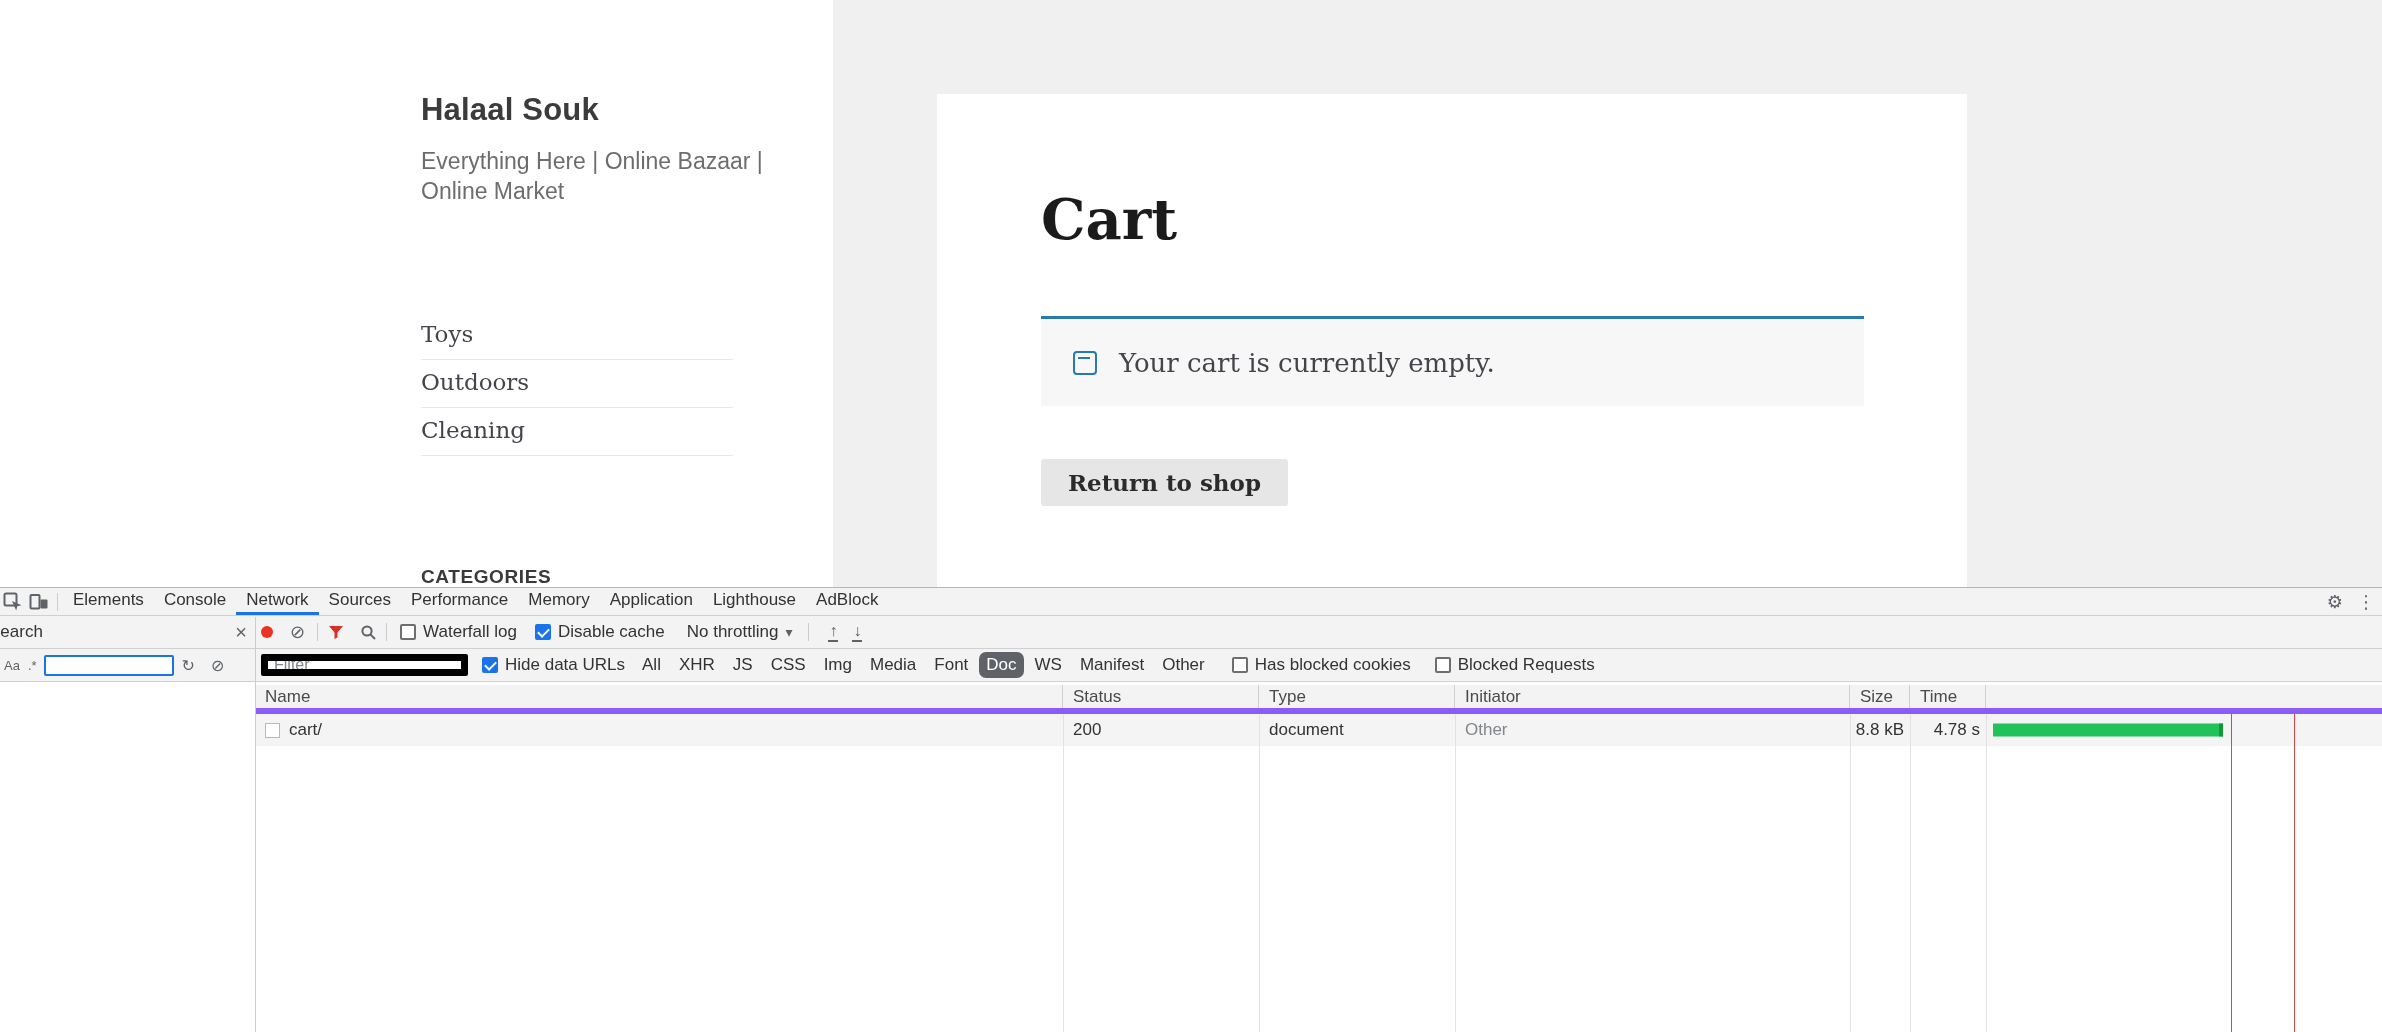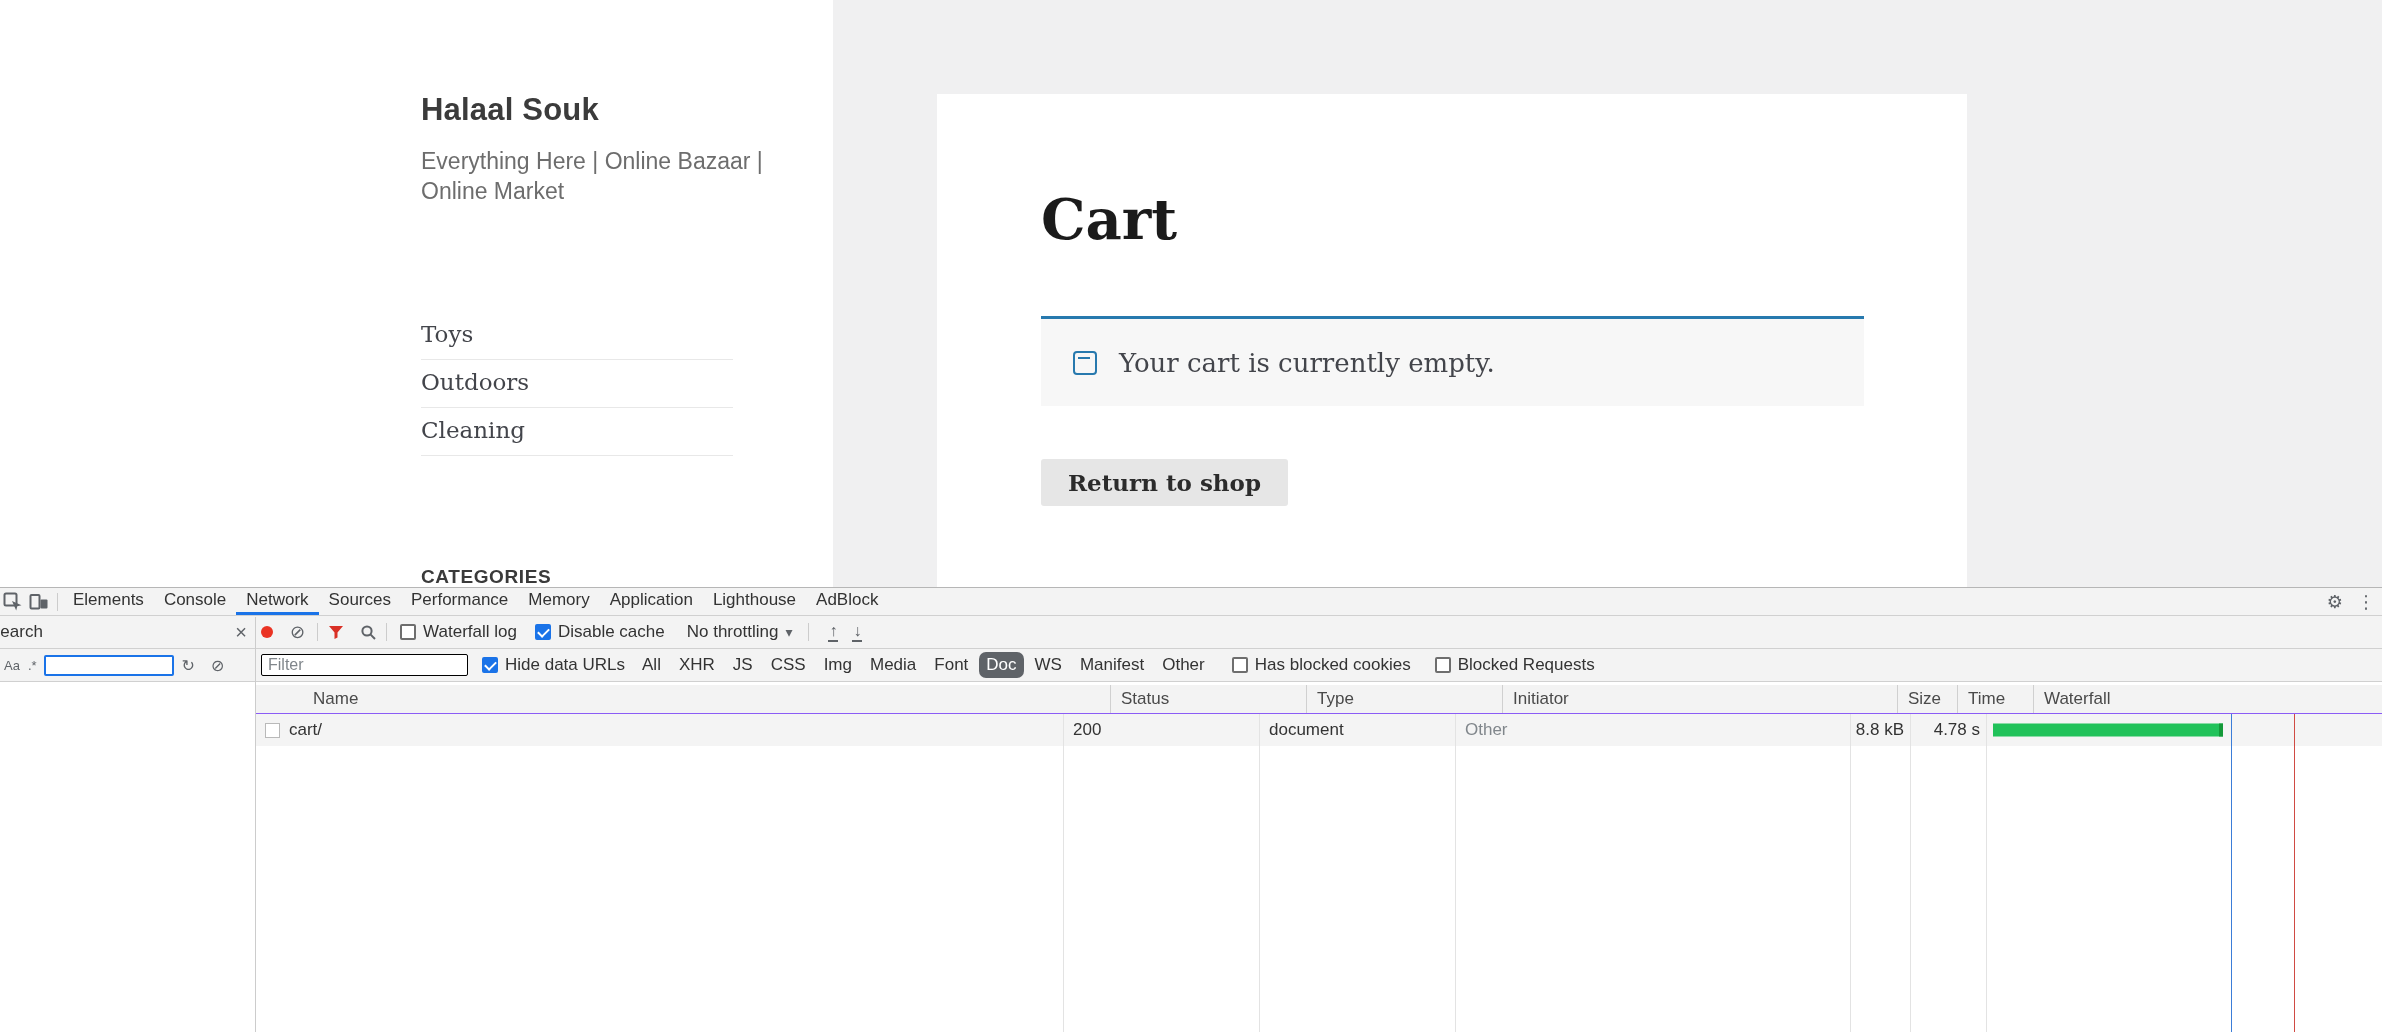--- a/index.html
+++ b/index.html
@@ -68,31 +68,31 @@
   .har-icon { font-size:16px; color:#5f6368; line-height:1; border-bottom:2px solid #5f6368;
     padding:0 1px 1px 1px; margin-left:14px; cursor:pointer; }
 
   .search-controls { position:absolute; left:0; top:0; width:255px; height:100%; display:flex; align-items:center; }
   .toggle-ico { font-size:13px; color:#5f6368; padding:0 4px; cursor:pointer; }
   .search-input { width:130px; height:21px; border:2px solid #1a73e8; border-radius:2px; background:#fff;
     margin-left:3px; font-size:15px; padding:0 4px; outline:none; }
   .sc-icon { font-size:16px; color:#5f6368; padding:0 8px; cursor:pointer; }
 
   .net-filter { position:absolute; left:256px; right:0; top:0; height:100%; display:flex; align-items:center; }
-  .filter-input { width:207px; height:22px; border:1px solid #000000; border-radius:2px; background:#fff;
+  .filter-input { width:207px; height:22px; border:7px solid #000000; border-radius:2px; background:#fff;
     margin-left:5px; font-size:16px; padding:0 6px; color:#333; outline:none; }
   .filter-input::placeholder { color:#80868b; }
   .pill { padding:3px 7px; margin-left:4px; border-radius:4px; color:#333; cursor:pointer; white-space:nowrap; }
   .pill.selected { background:#5f6368; color:#fff;border-radius:7px; }
 
   .pane-divider { position:absolute; left:255px; top:29px; bottom:0; width:1px; background:#ccc; }
 
   .dt-grid { position:absolute; left:255px; right:0; top:97px; bottom:0; }
-  .grid-header { height:29px; background:#f3f3f3; border-bottom:1px solid #8b5cf6; display:flex; align-items:center;
-    color:#4a4a4a;padding-left:48px; }
+  .grid-header { height:29px; background:#f3f3f3; border-bottom:6px solid #8b5cf6; display:flex; align-items:center;
+    color:#4a4a4a; }
   .hcell { height:100%; display:flex; align-items:center; padding-left:10px; border-right:1px solid #d0d0d0; }
   .c-name { width:808px; } .c-status { width:196px; } .c-type { width:196px; } .c-initiator { width:395px; }
   .c-size { width:60px; } .c-time { width:76px; } .c-waterfall { flex:1; border-right:none; }
   .dt-row { height:32px; background:#f4f4f4; display:flex; align-items:flex-end; cursor:pointer; }
   .rcell { height:100%; display:flex; align-items:center; padding-left:10px; overflow:hidden; }
   .rcell.right { justify-content:flex-end; padding-right:6px; padding-left:0; }
   .favicon { width:15px; height:15px; border:1px solid #b9b9b9; background:#fff; margin-right:9px; flex:none; }
   .initiator-other { color:#80868b; }
   .wf-cell { position:relative; }
   .wf-bar { position:absolute; left:7px; top:50%; transform:translateY(-50%); width:230px; height:13px;
@@ -229,21 +229,20 @@
   </div>
 
   <div class="dt-grid">
     <div class="grid-header">
       <span class="hcell c-name">Name</span>
       <span class="hcell c-status">Status</span>
       <span class="hcell c-type">Type</span>
       <span class="hcell c-initiator">Initiator</span>
       <span class="hcell c-size">Size</span>
       <span class="hcell c-time">Time</span>
-      <span class="hcell c-waterfall">Waterfall</span>
     </div>
 
     <div class="dt-row">
       <span class="rcell c-name">
         <span class="favicon"></span>
         <span>cart/</span>
       </span>
       <span class="rcell c-status">200</span>
       <span class="rcell c-type">document</span>
       <span class="rcell c-initiator initiator-other">Other</span>

